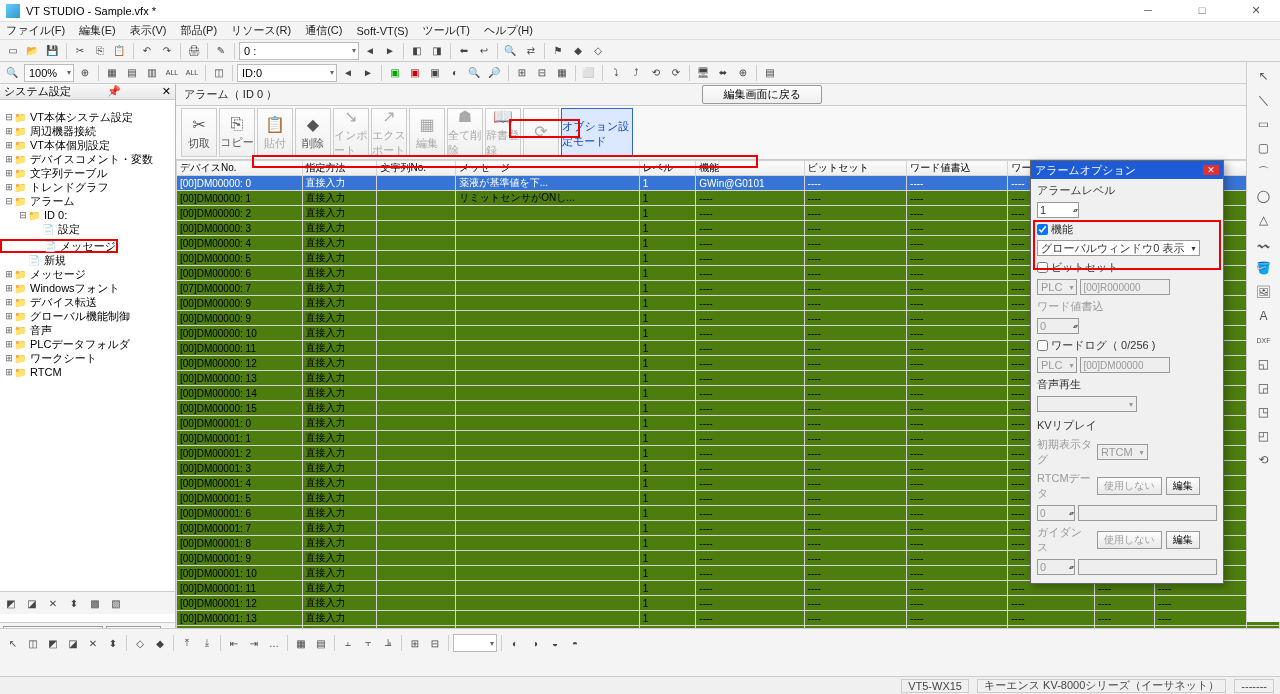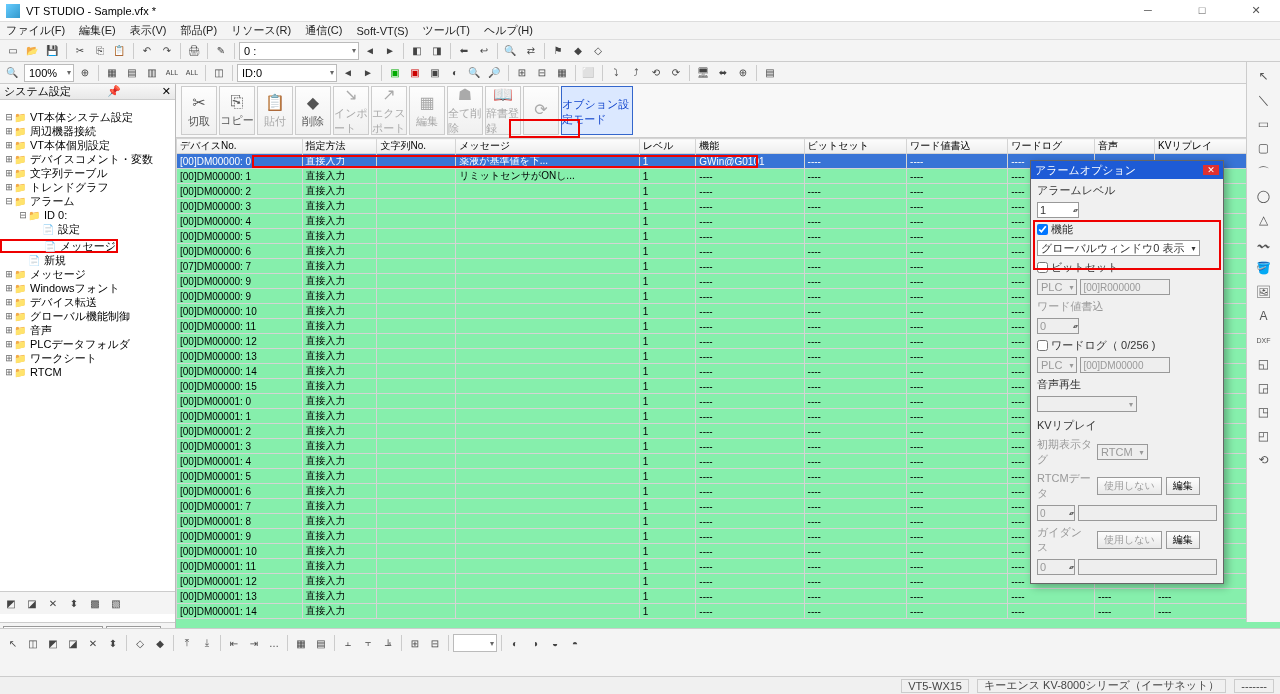--- a/index.html
+++ b/index.html
@@ -28,21 +28,21 @@
 .red-box { border: 2px solid #e00; }
 .content { flex: 1; display: flex; flex-direction: column; position: relative; background: #f4f4f4; overflow: hidden; }
 .content-hdr { height: 22px; display: flex; align-items: center; padding: 0 8px; border-bottom: 1px solid #ccc; }
 .content-hdr .title { color: #222; }
 .content-hdr .back { margin-left: auto; border: 1px solid #999; background: linear-gradient(#fdfdfd,#eee); padding: 1px 20px; border-radius: 2px; margin-right: 450px; }
 .ribbon { height: 54px; border-bottom: 1px solid #ccc; display: flex; align-items: stretch; padding-left: 4px; background: #f8f8f8; }
 .rbtn { width: 36px; border: 1px solid #ccc; margin: 2px 1px; background: linear-gradient(#fdfdfd,#f0f0f0); display: flex; flex-direction: column; align-items: center; justify-content: center; font-size: 9px; color: #555; }
 .rbtn .ric { font-size: 16px; margin-bottom: 2px; }
 .rbtn.disabled { color: #aaa; }
 .rbtn.active { border: 1px solid #36c; background: #dbe8ff; color: #14c; }
-.grid-wrap { flex: 1; overflow: auto; background: #86efac; position: relative; }
+.grid-wrap { flex: 1; overflow: auto; background: #4d7c0f; position: relative; }
 .grid { border-collapse: collapse; width: 100%; }
 .grid th, .grid td { border: 1px solid #d4d4d4; height: 15px; padding: 0 3px; font-size: 10px; text-align: left; white-space: nowrap; overflow: hidden; }
 .grid th { background: linear-gradient(#fcfcfc,#eee); position: sticky; top: 0; font-weight: normal; }
 .grid tr.highlight td { background: #3874d6; color: #fff; }
 .dialog { position: absolute; top: 160px; right: 56px; width: 194px; background: #f0f0f0; border: 1px solid #666; box-shadow: 3px 3px 8px rgba(0,0,0,0.3); }
 .dialog-hdr { height: 18px; background: #1e5bd6; color: #fff; display: flex; align-items: center; padding: 0 4px; font-size: 10px; }
 .dialog-hdr .x { margin-left: auto; background: #e03030; color: #fff; width: 16px; text-align: center; font-size: 9px; cursor: default; }
 .dialog-body { padding: 4px 6px; font-size: 10px; color: #333; }
 .dialog-body .sect { margin-bottom: 4px; }
 .dialog-body input[type=text], .dialog-body select, .spin { border: 1px solid #999; font-size: 10px; height: 16px; padding: 0 2px; background: #fff; }
@@ -273,20 +273,24 @@
           <span>システム設定</span>
         </span>
       <span class="tab-btn">
           <span class="ic2" style="background:#6c6"></span>
           <span>画面</span>
         </span>
     </div>
   </div>
 
   <div class="content">
+    <div class="content-hdr">
+      <span class="title">アラーム（ ID 0 ）</span>
+      <button class="back">編集画面に戻る</button>
+    </div>
     <div class="ribbon" id="ribbon">
         <div class="rbtn">
           <div class="ric">✂</div>
           <div>切取</div>
         </div>
         <div class="rbtn">
           <div class="ric">⎘</div>
           <div>コピー</div>
         </div>
         <div class="rbtn disabled">

